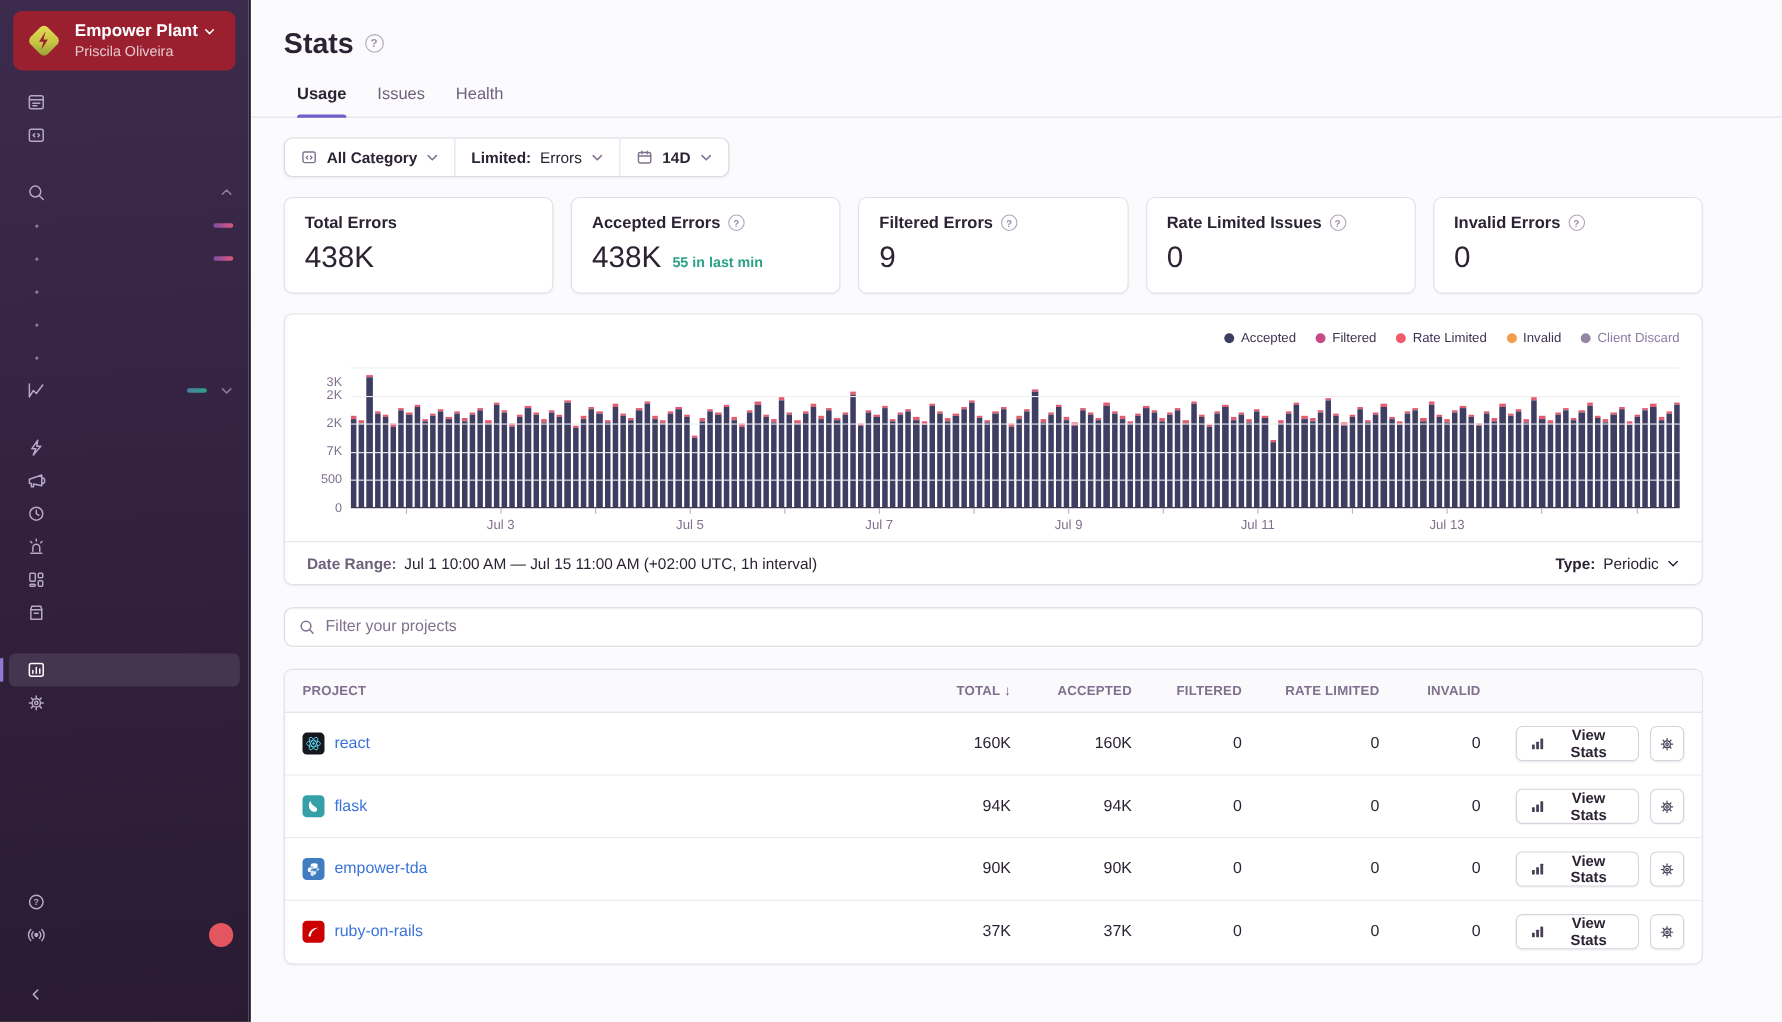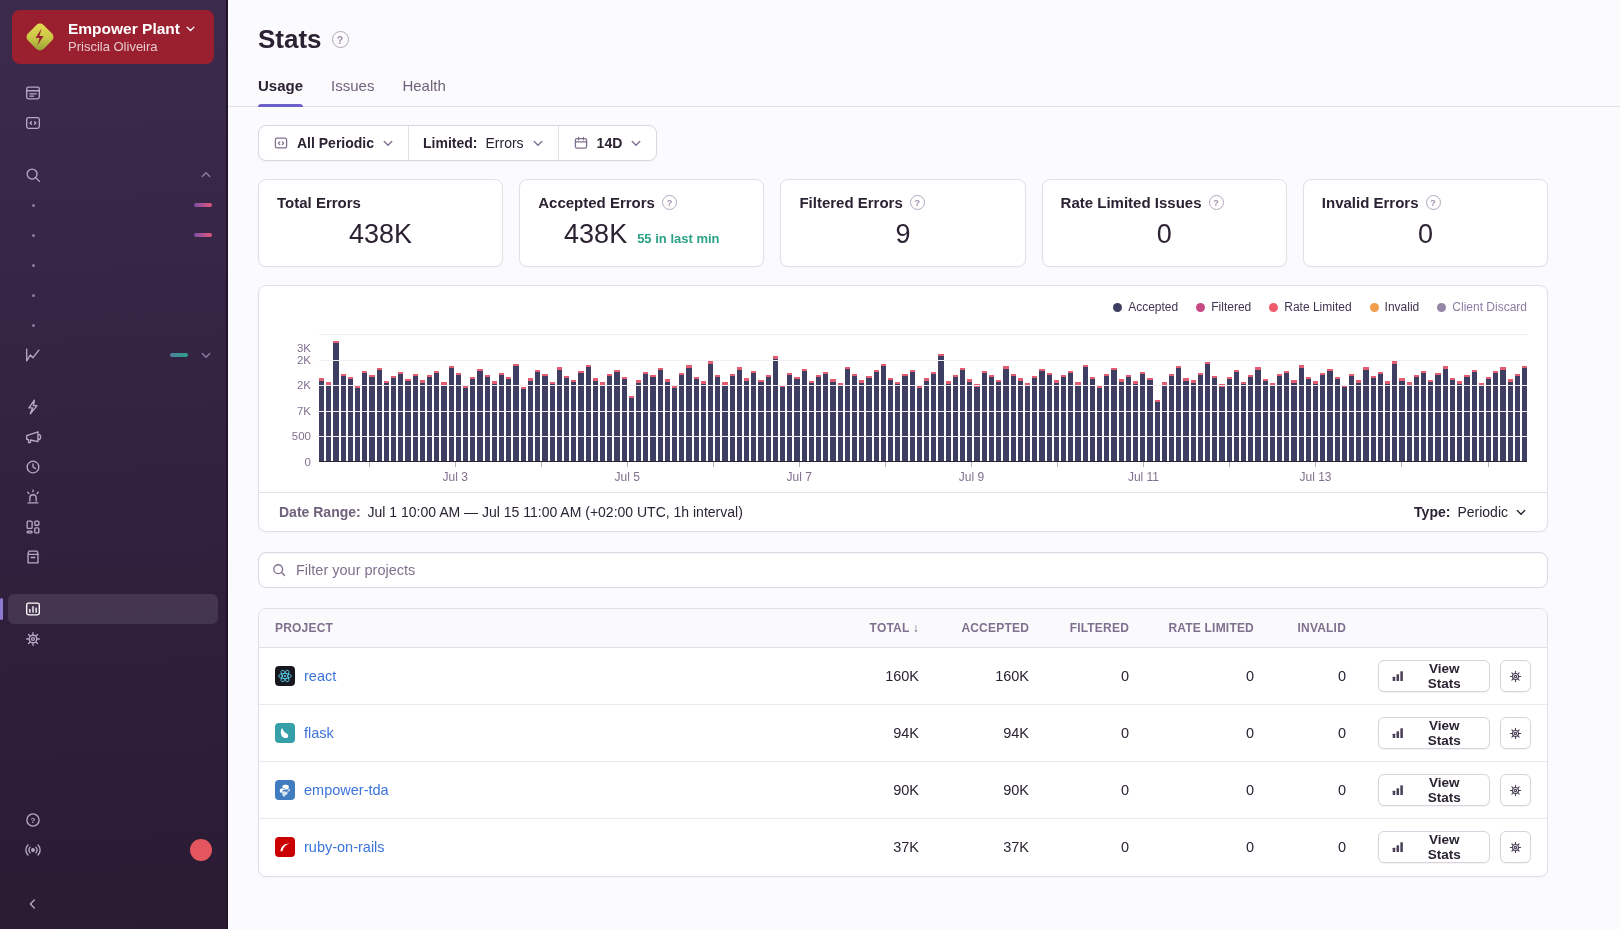--- a/index.html
+++ b/index.html
@@ -30,37 +30,37 @@
   .sidebar-footer { padding:0 0 10px 0; }
   .count-badge { background:#e4565f; color:#fff; min-width:22px; height:22px; border-radius:11px; font-size:12px; font-weight:bold; display:flex; align-items:center; justify-content:center; }
   .collapse-row { margin-top:24px; }
 
   
   .main { flex:1; display:flex; flex-direction:column; overflow:hidden; }
   .page-head { padding:24px 72px 0 30px; }
   .page-title-row { display:flex; align-items:center; gap:10px; }
   .page-title { font-size:26px; font-weight:bold; color:#2b2233; }
   .help-circle { width:17px; height:17px; border:1.5px solid #b2a6bd; color:#9d90ab; border-radius:50%; font-size:10.5px; display:inline-flex; align-items:center; justify-content:center; font-weight:bold; }
-  .tabs-row { border-bottom:1px solid #e4dee9; padding:22px 72px 0 30px; display:flex; gap:28px; }
+  .tabs-row { border-bottom:1px solid #e4dee9; padding:22px 72px 0 42px; display:flex; gap:28px; }
   .tab { font-size:15px; color:#6f617c; padding-bottom:12px; position:relative; cursor:pointer; }
   .tab.active { color:#2b2233; font-weight:bold; }
   .tab.active::after { content:""; position:absolute; left:0; right:0; bottom:-1px; height:3px; border-radius:3px 3px 0 0; background:#6c5fc7; }
 
   .content { padding:18px 72px 0 30px; }
 
   .filter-bar { display:inline-flex; align-items:stretch; background:#fff; border:1px solid #dcd6e2; border-radius:8px; box-shadow:0 1px 2px rgba(43,34,51,0.04); height:36px; overflow:hidden; }
   .filter-seg { display:flex; align-items:center; gap:8px; padding:0 14px; font-size:14px; color:#2b2233; cursor:pointer; }
   .filter-seg + .filter-seg { border-left:1px solid #e4dee9; }
   .filter-seg b { font-weight:bold; }
   .filter-seg .muted { color:#80708f; display:flex; }
 
   .cards-row { display:flex; gap:16px; margin-top:18px; }
   .stat-card { flex:1; background:#fff; border:1px solid #e4dee9; border-radius:8px; padding:14px 18px 16px 18px; box-shadow:0 1px 2px rgba(43,34,51,0.03); }
   .stat-title { font-size:15px; font-weight:bold; color:#2b2233; display:flex; align-items:center; gap:7px; }
-  .stat-value-row { margin-top:8px; display:flex; align-items:baseline; gap:10px;justify-content:center; }
+  .stat-value-row { margin-top:8px; display:flex; align-items:baseline; gap:10px; }
   .stat-value { font-size:27px; color:#2b2233; }
   .stat-sub { font-size:13px; color:#2ba185;font-weight:bold; }
 
   .chart-card { background:#fff; border:1px solid #e4dee9; border-radius:8px; margin-top:18px; box-shadow:0 1px 2px rgba(43,34,51,0.03); }
   .chart-inner { padding:14px 20px 4px 20px; }
   .legend { display:flex; justify-content:flex-end; gap:18px; font-size:12px; color:#3f3352; }
   .legend-item { display:flex; align-items:center; gap:6px; cursor:pointer; }
   .legend-dot { width:9px; height:9px; border-radius:50%; }
   .legend-item.disabled { color:#8d7ca3; }
   .chart-wrap { display:flex; margin-top:10px; }
@@ -321,21 +321,21 @@
     <div class="content">
       
       <div class="filter-bar">
         <div class="filter-seg">
           <span class="muted">
             <svg width="16" height="16" viewBox="0 0 20 20" fill="none" stroke="#80708f" stroke-width="1.6" stroke-linecap="round" stroke-linejoin="round">
                 <rect x="3" y="4" width="14" height="12" rx="2"></rect>
                 <path d="M8.3 8.8 6.8 10.3l1.5 1.5M11.7 8.8l1.5 1.5-1.5 1.5"></path>
               </svg>
           </span>
-          <b>All Periodic</b>
+          <b>All Category</b>
           <span class="muted">
               <svg width="12" height="12" viewBox="0 0 16 16" fill="none" stroke="#80708f" stroke-width="1.8" stroke-linecap="round">
                 <path d="M3 6l5 5 5-5"></path>
               </svg>
             </span>
         </div>
         <div class="filter-seg">
           <b>Limited:</b>
           <span>Errors</span>
           <span class="muted">

